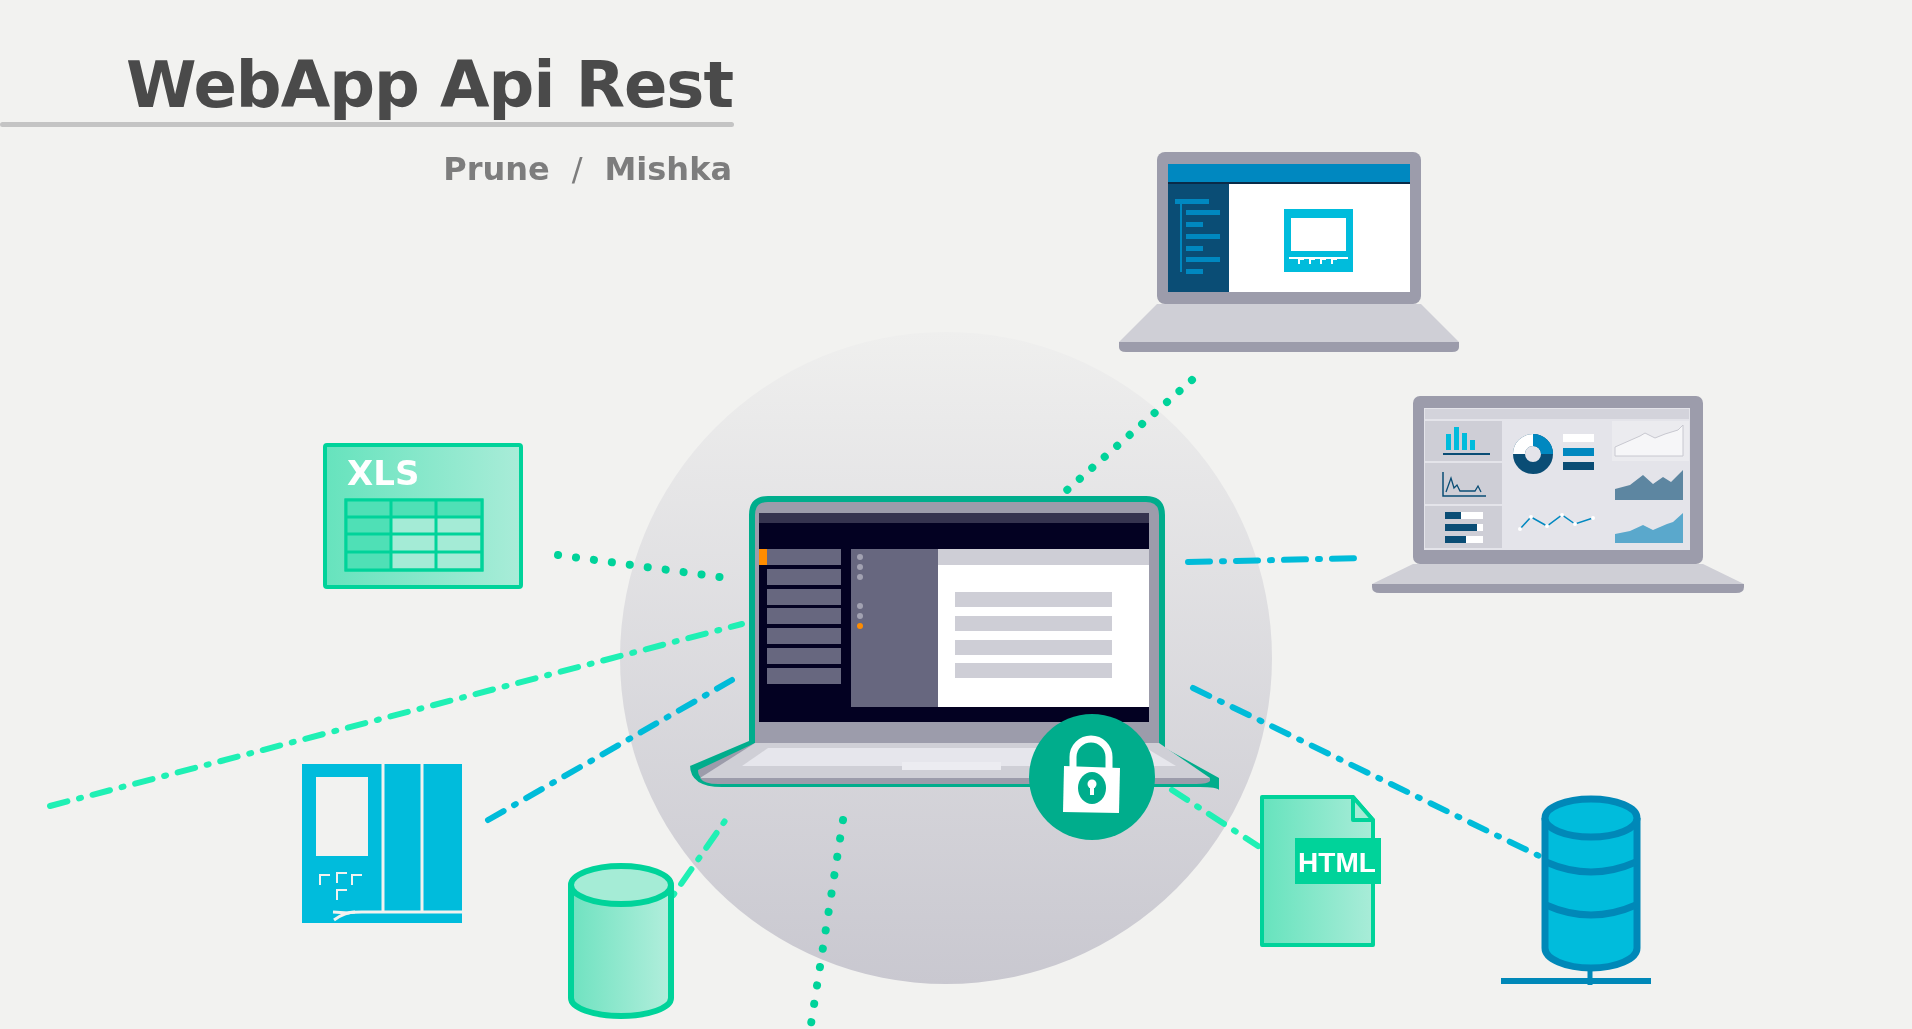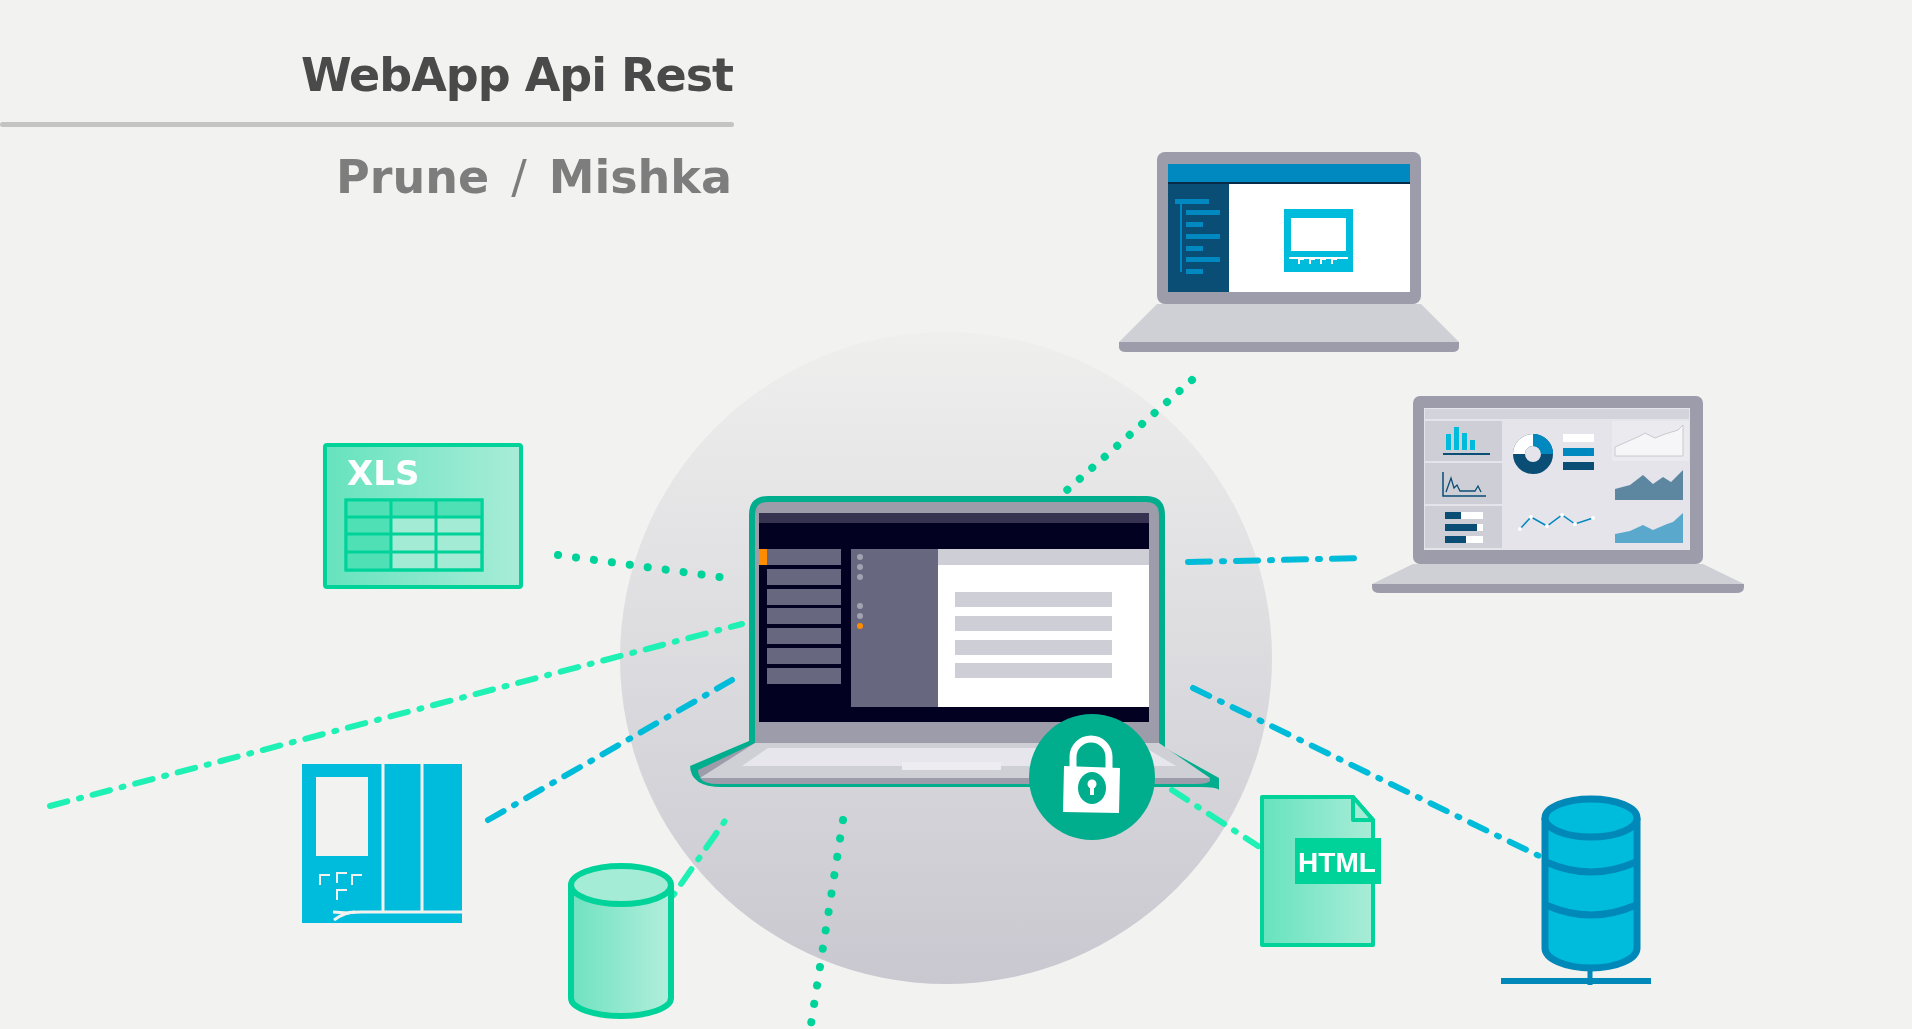--- a/index.html
+++ b/index.html
@@ -4,31 +4,31 @@
 <style>
   html, body { margin: 0; padding: 0; }
   body {
     width: 1912px; height: 1029px; overflow: hidden;
     background: #f2f2f0;
     position: relative;
     font-family: "DejaVu Sans", sans-serif;
   }
   .title {
     position: absolute; right: 1179px; top: 48px;
-    font-size: 46px; font-weight: bold; color: #4a4a4a;
+    font-size: 64px; font-weight: bold; color: #4a4a4a;
     letter-spacing: -1px; white-space: nowrap;
     font-family: "DejaVu Sans", sans-serif;
   }
   .title-rule {
     position: absolute; left: 0; top: 122px; width: 734px; height: 5px;
     background: #c4c4c4; border-radius: 3px;
   }
   .subtitle {
     position: absolute; right: 1180px; top: 150px;
-    font-size: 46px; font-weight: bold; color: #7d7d7d; white-space: nowrap;
+    font-size: 32px; font-weight: bold; color: #7d7d7d; white-space: nowrap;
   }
   .subtitle .sep { margin: 0 22px; font-weight: normal; }
   svg.scene { position: absolute; left: 0; top: 0; }
   .xls-label { font-family: "DejaVu Sans", sans-serif; font-weight: bold; }
   .html-label { font-family: "Liberation Sans", sans-serif; font-weight: bold; }
 </style>
 </head>
 <body>
 
 <div class="title">WebApp Api Rest</div>

